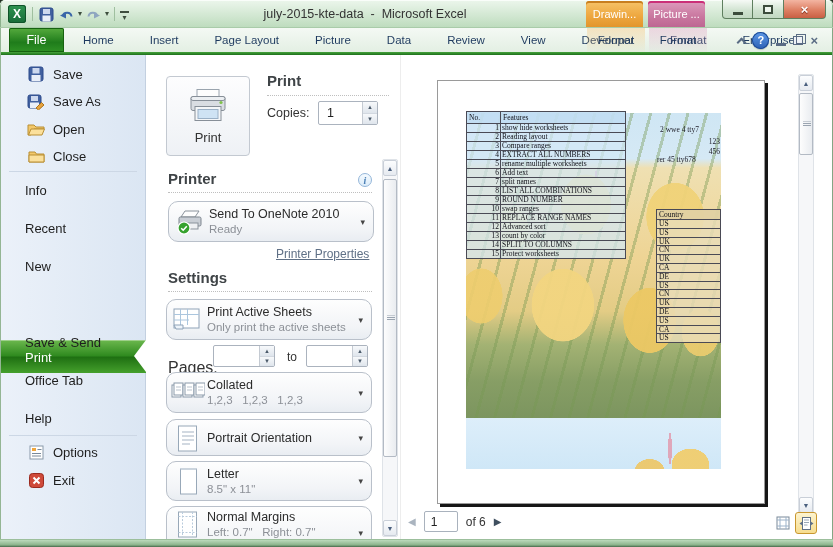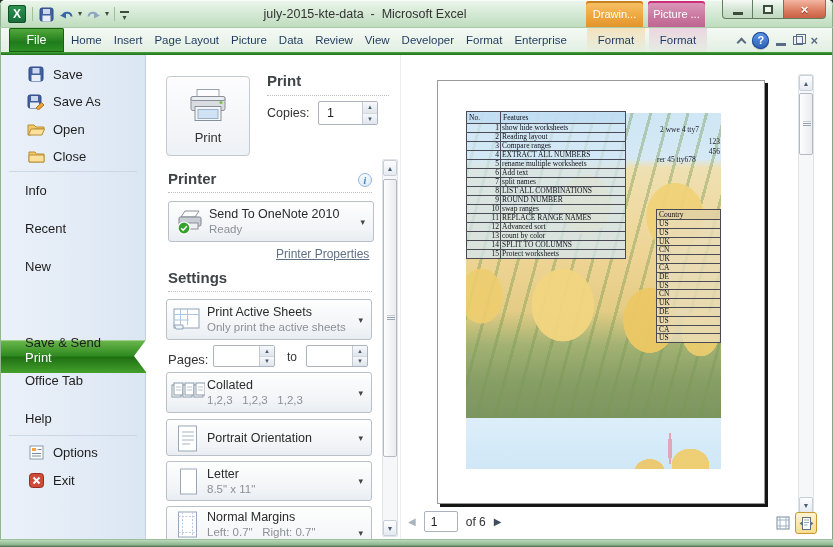--- a/index.html
+++ b/index.html
@@ -37,21 +37,21 @@
   .g-min{width:10px;height:3px;background:#3c4c3c;margin-top:8px;}
   .g-max{width:10px;height:9px;border:2px solid #3c4c3c;background:#eef6ee;}
   .g-close{color:#fff;font:bold 13px/13px "Liberation Sans",sans-serif;text-shadow:0 1px 1px #7a2a1a;}
   
   .tabrow{position:absolute;left:1px;top:28px;width:831px;height:24px;
     background:linear-gradient(#f4f9f4,#e3efe3);z-index:30;}
   .tab-file{position:absolute;left:8px;top:0;width:55px;height:24px;border-radius:2px 2px 0 0;
     background:linear-gradient(#56ab3e,#1f7c1b 60%,#2f9225);color:#fff;font-size:12.5px;
     text-align:center;line-height:24px;box-shadow:inset 0 0 0 1px #16620f;}
   .tabs{position:absolute;left:64px;top:0;height:24px;display:flex;}
-  .tab{padding:0 6px;line-height:24px;font-size:11.5px;color:#1e3a5f;white-space:nowrap;}
+  .tab{padding:0 18px;line-height:24px;font-size:11.5px;color:#1e3a5f;white-space:nowrap;}
   .tab-ctx{position:absolute;top:0;width:58px;height:24px;line-height:24px;text-align:center;
     font-size:11.5px;color:#1e3a5f;}
   .tab-ctx.f1{left:586px;background:linear-gradient(rgba(244,190,105,.38),rgba(244,190,105,.04));}
   .tab-ctx.f2{left:648px;background:linear-gradient(rgba(221,156,189,.38),rgba(221,156,189,.04));}
   .ribbon-right{position:absolute;right:14px;top:3px;height:18px;display:flex;align-items:center;gap:7px;}
   .chev-up{width:7px;height:7px;border-top:2px solid #5a6c84;border-right:2px solid #5a6c84;
     transform:rotate(-45deg);margin-top:4px;}
   .help-btn{width:17px;height:17px;border-radius:50%;background:linear-gradient(#5e9ae8,#2c60b4);
     color:#fff;font:bold 11px/17px "Liberation Sans",sans-serif;text-align:center;
     box-shadow:inset 0 0 0 1px #1d4a94,0 1px 1px rgba(0,0,0,.2);}
@@ -87,21 +87,21 @@
   .lab{position:absolute;font-size:12.5px;color:#333;}
   .spinbox{position:absolute;border:1px solid #abb3be;border-radius:2px;background:#fff;display:flex;}
   .spinbox .val{flex:1;font-size:12.5px;color:#222;padding:4px 0 0 8px;}
   .spin{width:15px;display:flex;flex-direction:column;border-left:1px solid #c4cad2;}
   .spin span{flex:1;display:flex;align-items:center;justify-content:center;font-size:6px;color:#4a5a6a;
     background:linear-gradient(#f7f9fb,#dfe5ec);border-bottom:1px solid #d2d8e0;}
   .spin span:last-child{border-bottom:none;}
   .info-i{position:absolute;width:14px;height:14px;border-radius:50%;border:1px solid #94b6d9;
     background:linear-gradient(#f4faff,#dcecf9);color:#4a7fb5;
     font:italic bold 10px/13px "Liberation Serif",serif;text-align:center;}
-  .dd{position:absolute;left:20px;width:206px;border:1px solid #b9c0ca;border-radius:3px;
+  .dd{position:absolute;left:20px;width:206px;border:1px solid #b9c0ca;border-radius:10px;
     background:linear-gradient(#fefefe,#f2f4f7 70%,#e9edf2);}
   .dd .t1{position:absolute;left:40px;font-size:12.5px;color:#2b2b2b;white-space:pre;}
   .dd .t2{position:absolute;left:40px;font-size:11.5px;color:#8c9097;white-space:pre;}
   .dd .arrow{position:absolute;right:8px;top:50%;transform:translateY(-50%);font-size:9px;color:#444;}
   .dd .icn{position:absolute;left:6px;}
   .link{position:absolute;font-size:12px;color:#5f7086;text-decoration:underline;}
   
   .sb{position:absolute;width:16px;background:#f6f7f9;border:1px solid #dfe3e8;border-radius:2px;}
   .sb .btn{position:absolute;left:0;width:14px;height:16px;display:flex;align-items:center;justify-content:center;
     font-size:7px;color:#4a5f7e;background:linear-gradient(#fcfdfe,#e6eaf0);border-radius:2px;border:1px solid #c9cfd8;}
@@ -365,21 +365,21 @@
             <rect x="1" y="1" width="25" height="19" fill="#fff" stroke="#8fa3b8"></rect>
             <path d="M1 6.5h25M1 12h15M7.5 1v16M14.5 1v16" stroke="#abc6de" stroke-width="1"></path>
             <path d="M1 17h9v4h-7z" fill="#eef4fa" stroke="#8fa3b8"></path>
           </svg>
       </span>
       <span class="t1" style="top:5px">Print Active Sheets</span>
       <span class="t2" style="top:21px">Only print the active sheets</span>
       <span class="arrow">▾</span>
     </div>
 
-    <div class="lab" style="left:22px;top:297px;font-size:13px">Pages:</div>
+    <div class="lab" style="left:22px;top:304px;font-size:16px">Pages:</div>
     <div class="spinbox" style="left:67px;top:290px;width:62px;height:22px">
       <span class="val"></span>
       <span class="spin">
         <span>▲</span>
         <span>▼</span>
       </span>
     </div>
     <div class="lab" style="left:141px;top:295px;font-size:12px">to</div>
     <div class="spinbox" style="left:160px;top:290px;width:62px;height:22px">
       <span class="val"></span>

